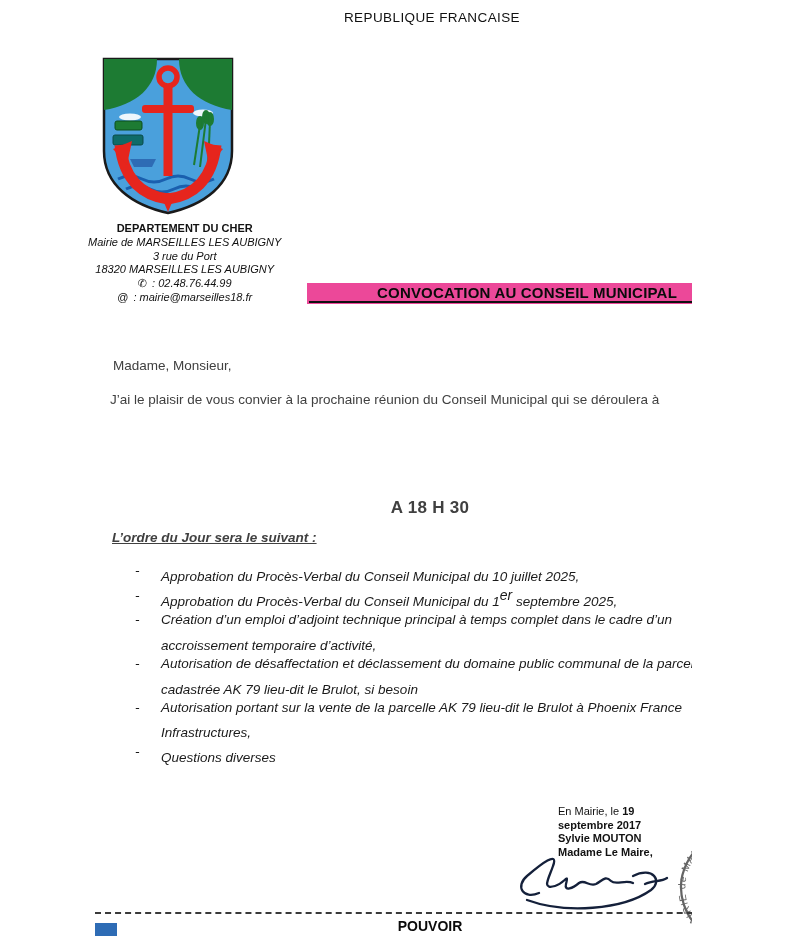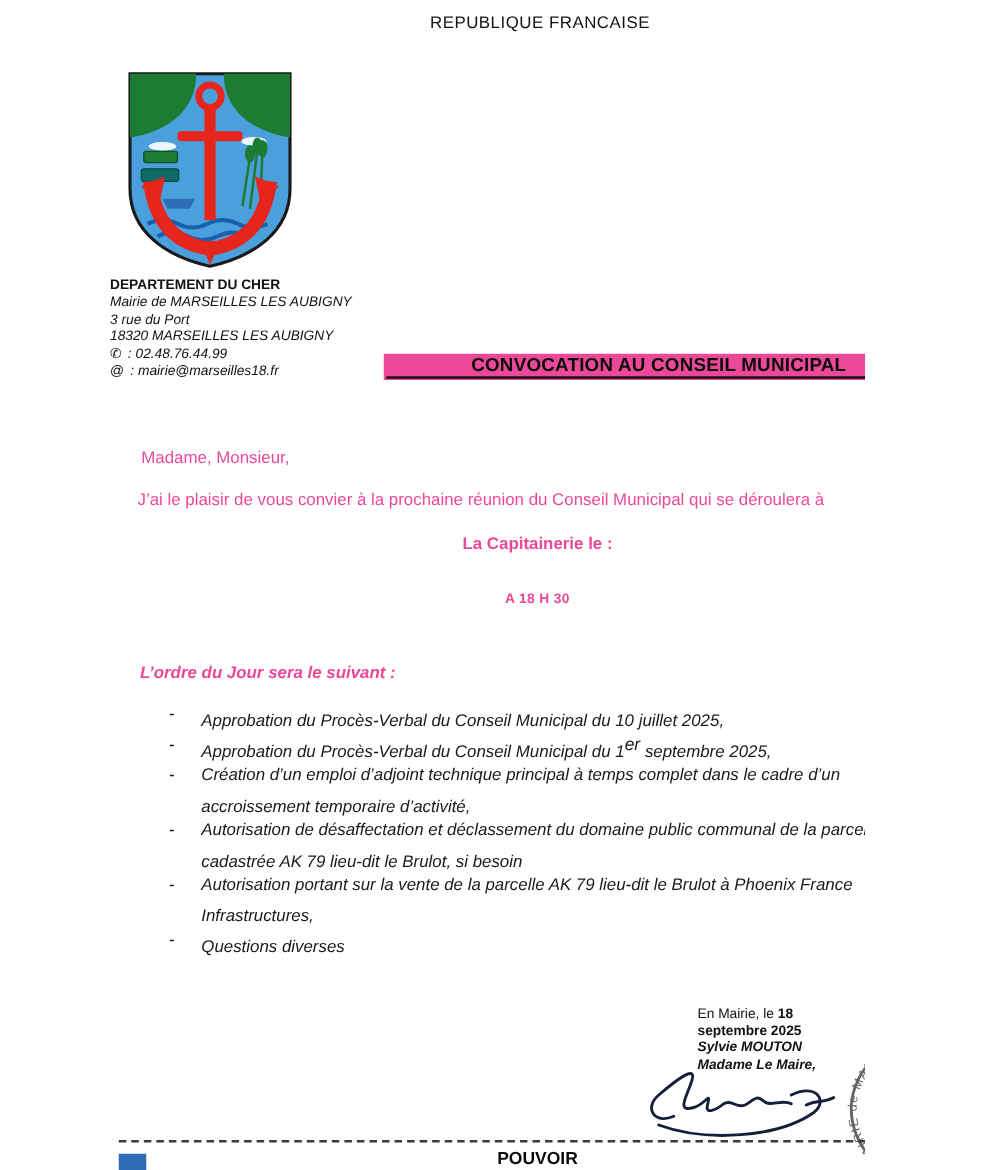--- a/index.html
+++ b/index.html
@@ -6,51 +6,51 @@
   html,body { background:#ffffff; }
   .page {
     position:relative; width:692px; height:936px; background:#ffffff;
     font-family:"Liberation Sans", sans-serif; color:#1a1a1a; overflow:hidden;
   }
   .republique {
     position:absolute; top:10px; left:232px; width:400px; text-align:center;
     font-size:13.5px; letter-spacing:0.4px; color:#111;
   }
   .crest { position:absolute; left:100px; top:55px; width:136px; height:162px; }
-  .dept-block { position:absolute; left:88px; top:222px; font-size:11px; line-height:13.8px; color:#111; }
+  .dept-block { position:absolute; left:88px; top:222px; font-size:11px; line-height:13.8px; color:#111;text-align:center; }
   .dept-name { font-weight:bold; }
   .dept-line { font-style:italic; }
   .contact-row { font-style:italic; }
   .contact-row .icon { font-style:normal; margin-right:2px; }
   .title-box {
     position:absolute; left:307px; top:283px; width:440px; height:21px;
     background:#ec4899; text-align:center; font-weight:bold; font-size:15px;
     line-height:19px; letter-spacing:0.2px; color:#0b0b0b;
   }
   .title-underline { position:absolute; left:2px; right:2px; bottom:1px; height:2px; background:#101010; }
-  .body-text { font-size:13.5px; color:#ec4899; }
+  .body-text { font-size:13.5px; color:#404040; }
   .salutation { position:absolute; left:113px; top:358px; }
   .intro { position:absolute; left:110px; top:392px; width:660px; }
   .centered { position:absolute; left:70px; width:720px; text-align:center; }
   .venue { top:427px; font-weight:bold; }
   .date-line { top:459px; font-weight:bold; font-size:15px; letter-spacing:0.3px; }
-  .time-line { top:473px; font-weight:bold; font-size:11px; letter-spacing:0.3px; }
+  .time-line { top:498px; font-weight:bold; font-size:17px; letter-spacing:0.3px; }
   .agenda-heading {
     position:absolute; left:112px; top:530px;
-    font-weight:bold; font-style:italic; 
+    font-weight:bold; font-style:italic; text-decoration:underline;
   }
   .agenda-list { position:absolute; left:135px; top:561px; width:628px; }
   .agenda-item { display:flex; font-style:italic; font-size:13.5px; line-height:19.2px; }
   .agenda-item .dash { width:26px; flex:0 0 26px; }
   .agenda-item .item-text { width:595px; }
   .agenda-item sup { font-size:14px; }
   .closing { position:absolute; left:108px; top:765px; }
   .signoff { position:absolute; left:558px; top:805px; font-size:11px; line-height:13.5px; color:#111; }
   .signoff .bold { font-weight:bold; }
-  .signoff .name, .signoff .role { font-weight:bold; font-style:italic; }
+  .signoff .name, .signoff .role { font-weight:bold; }
   .signature { position:absolute; left:505px; top:838px; width:180px; height:85px; }
   .stamp { position:absolute; left:668px; top:820px; width:135px; height:135px; opacity:0.85; }
   .sep-line { position:absolute; left:95px; top:912px; width:688px; height:0; border-top:2px dashed #3a3a3a; }
   .pouvoir { position:absolute; left:70px; width:720px; top:918px; text-align:center; font-weight:bold; font-size:14px; color:#0b0b0b; }
   .edge-artifact { position:absolute; left:95px; top:923px; width:22px; height:13px; background:#2e6cb5; }
 </style>
 </head>
 <body>
 
 <div class="page">
@@ -104,21 +104,20 @@
     </div>
   </div>
 
   <div class="title-box">
     <span>CONVOCATION AU CONSEIL MUNICIPAL</span>
     <div class="title-underline"></div>
   </div>
 
   <div class="body-text salutation">Madame, Monsieur,</div>
   <div class="body-text intro">J’ai le plaisir de vous convier à la prochaine réunion du Conseil Municipal qui se déroulera à</div>
-  <div class="body-text centered venue">La Capitainerie le :</div>
   <div class="body-text centered time-line">A 18 H 30</div>
   <div class="body-text agenda-heading">L’ordre du Jour sera le suivant :</div>
 
   <div class="agenda-list">
     <div class="agenda-item">
       <span class="dash">-</span>
       <span class="item-text"><span>Approbation du Procès-Verbal du Conseil Municipal du 10 juillet 2025,</span><sup></sup><span></span></span>
     </div>
     <div class="agenda-item">
       <span class="dash">-</span>
@@ -137,21 +136,21 @@
       <span class="item-text"><span>Autorisation portant sur la vente de la parcelle AK 79 lieu-dit le Brulot à Phoenix France Infrastructures,</span><sup></sup><span></span></span>
     </div>
     <div class="agenda-item">
       <span class="dash">-</span>
       <span class="item-text"><span>Questions diverses</span><sup></sup><span></span></span>
     </div>
   </div>
 
 
   <div class="signoff">
-    <div><span>En Mairie, le </span><span class="bold">18 septembre 2025</span></div>
+    <div><span>En Mairie, le </span><span class="bold">19 septembre 2017</span></div>
     <div class="name">Sylvie MOUTON</div>
     <div class="role">Madame Le Maire,</div>
   </div>
 
   <svg class="signature" viewBox="0 0 180 85">
     <g fill="none" stroke="#14203a" stroke-width="2.3" stroke-linecap="round" stroke-linejoin="round">
       <path d="M34,55 C18,62 10,48 22,38 C36,26 54,12 48,28 C44,40 36,52 50,48 C60,45 64,34 61,46 C59,54 68,50 74,45 C80,41 84,49 91,46 C97,43 100,37 106,43 C111,48 120,41 128,45"></path>
       <path d="M22,62 C60,76 118,72 146,52 C158,43 148,28 128,38"></path>
       <path d="M140,46 C148,42 156,44 162,40"></path>
     </g>

